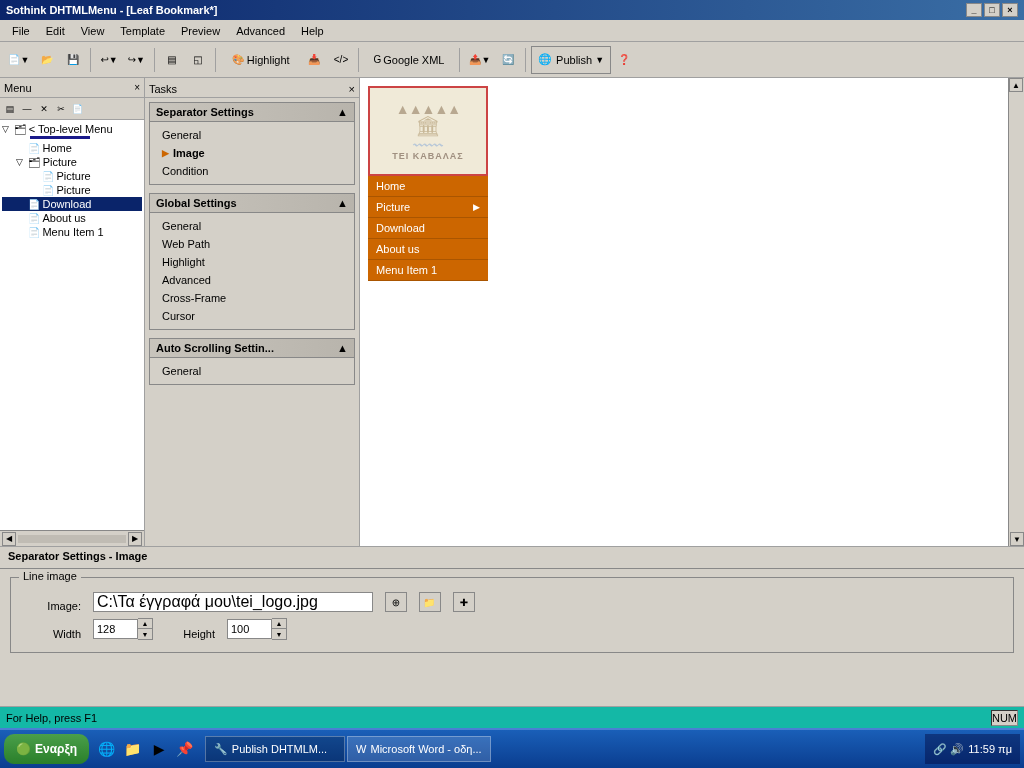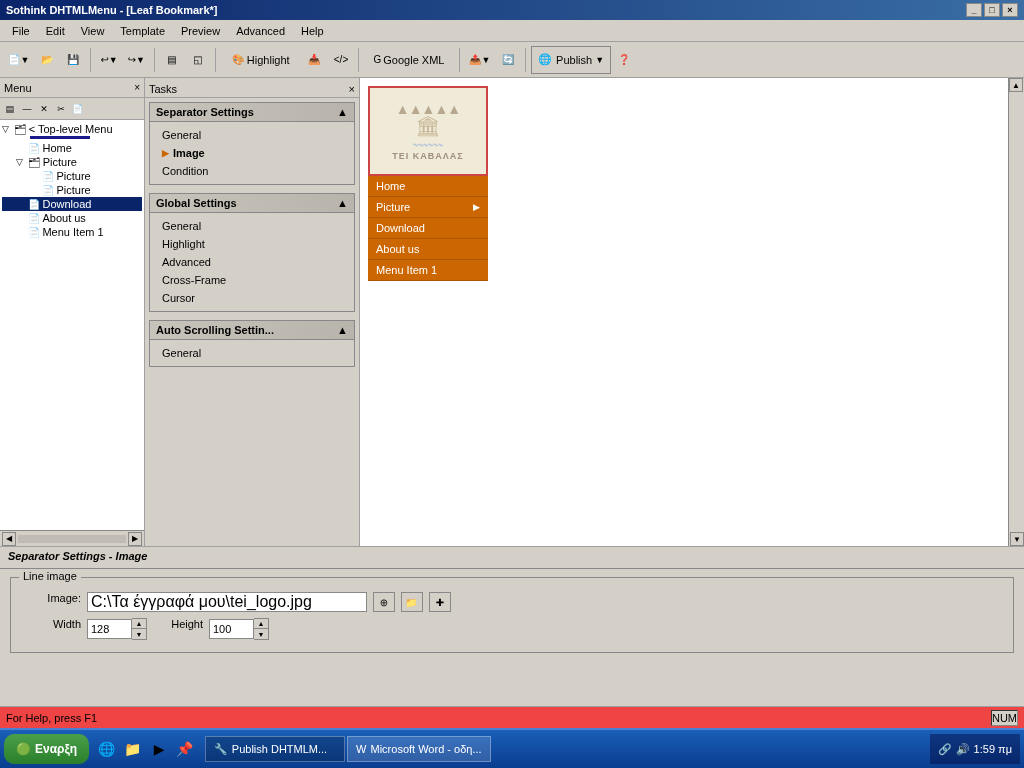--- a/index.html
+++ b/index.html
@@ -259,44 +259,43 @@
       border-top: 1px solid #a0a0a0;
       background: #d4d0c8;
     }
     .bottom-header {
       background: #d4d0c8;
       border-bottom: 1px solid #888;
       padding: 3px 8px;
       font-size: 11px;
       font-weight: bold;
       height: 22px;
-      font-style: italic;
     }
     .bottom-content {
       padding: 6px 10px;
     }
     .fieldset-group {
       border: 1px solid #888;
       padding: 6px 10px;
       margin: 2px 0;
       position: relative;
     }
     .fieldset-legend {
       position: absolute;
       top: -8px;
       left: 8px;
       background: #d4d0c8;
       padding: 0 4px;
       font-size: 11px;
     }
     .form-row {
       display: flex;
-      align-items: flex-start;
+      align-items: flex-end;
       margin-bottom: 6px;
-      gap: 6px;
+      gap: 12px;
     }
     .form-label {
       width: 60px;
       font-size: 11px;
       text-align: right;
     }
     .form-input {
       border: 1px solid #888;
       background: white;
       height: 20px;
@@ -339,21 +338,21 @@
       justify-content: center;
       font-size: 7px;
       cursor: pointer;
       border-bottom: 1px solid #888;
     }
     .spinner-btn:last-child { border-bottom: none; }
 
     
     .status-bar {
       height: 22px;
-      background: #ef4444;
+      background: #14b8a6;
       border-top: 1px solid #a0a0a0;
       display: flex;
       align-items: center;
       padding: 0 6px;
       font-size: 11px;
     }
     .status-right {
       margin-left: auto;
       display: flex;
       gap: 2px;
@@ -605,20 +604,23 @@
       </div>
 
       <div class="settings-section">
         <div class="section-header">
           <span>Global Settings</span>
           <span>▲</span>
         </div>
         <div class="section-content">
           <div class="settings-item">
             <span>General</span>
+          </div>
+          <div class="settings-item">
+            <span>Web Path</span>
           </div>
           <div class="settings-item">
             <span>Highlight</span>
           </div>
           <div class="settings-item">
             <span>Advanced</span>
           </div>
           <div class="settings-item">
             <span>Cross-Frame</span>
           </div>
@@ -747,15 +749,15 @@
       <span>Publish DHTMLM...</span>
     </div>
     <div class="taskbar-item">
       <span>W</span>
       <span>Microsoft Word - οδη...</span>
     </div>
   </div>
   <div class="taskbar-right">
     <span>🔗</span>
     <span>🔊</span>
-    <span>1:59 πμ</span>
+    <span>11:59 πμ</span>
   </div>
 </div>
 
 </body></html>

